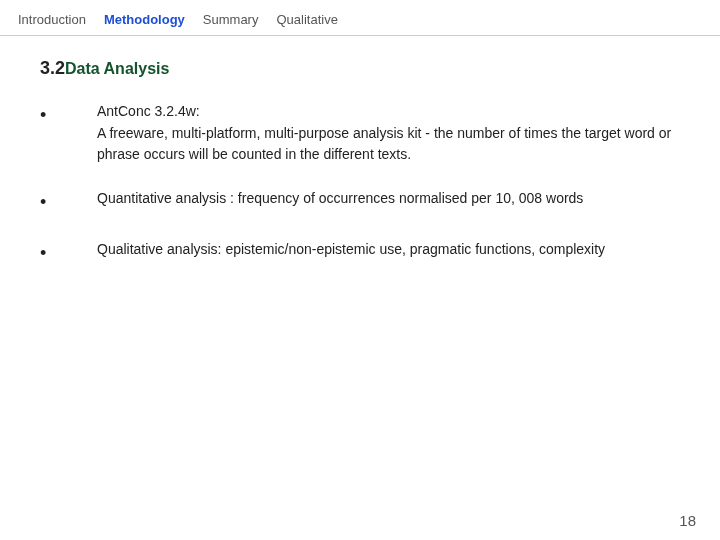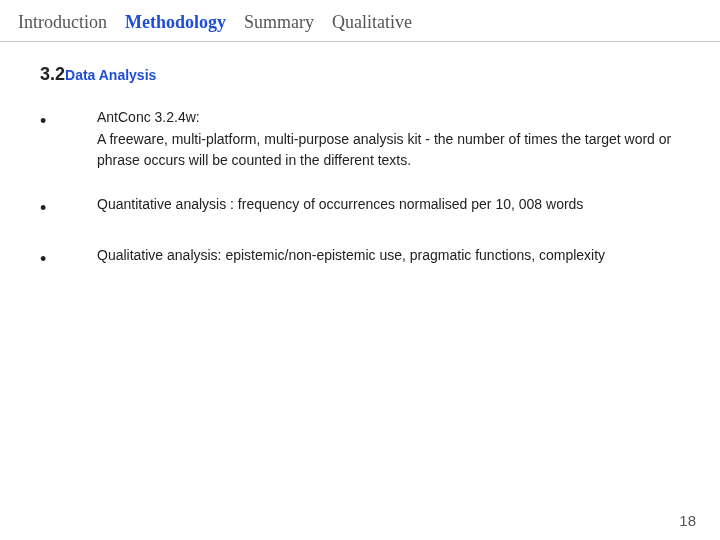--- a/index.html
+++ b/index.html
@@ -26,26 +26,25 @@
       display: flex;
       flex-direction: row;
       align-items: center;
       width: 100%;
       padding: 10px 18px 6px 18px;
       border-bottom: 1px solid #ccc;
       gap: 0;
     }
 
     .nav-item {
-      font-size: 18px;
+      font-size: 13px;
       color: #555;
       padding: 2px 18px 2px 0;
       cursor: pointer;
       white-space: nowrap;
-      font-family: Liberation Serif, serif;
     }
 
     .nav-item.active {
       color: #1d4ed8;
       font-weight: bold;
     }
 
     
     .content {
       padding: 22px 40px 16px 40px;
@@ -58,23 +57,23 @@
       margin-bottom: 22px;
     }
 
     .section-number {
       font-size: 18px;
       font-weight: bold;
       color: #222;
     }
 
     .section-title {
-      font-size: 14px;
+      font-size: 16px;
       font-weight: bold;
-      color: #1d4ed8;
+      color: #14532d;
     }
 
     
     .bullet-list {
       list-style: none;
       padding: 0;
       margin: 0;
     }
 
     .bullet-list li {

